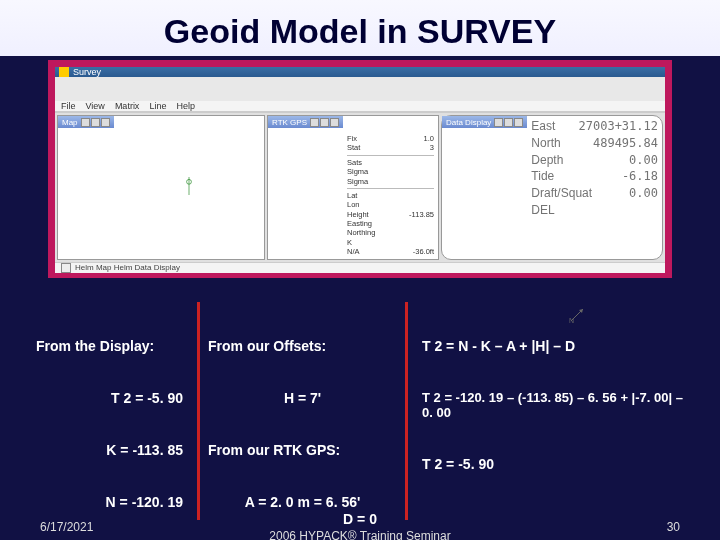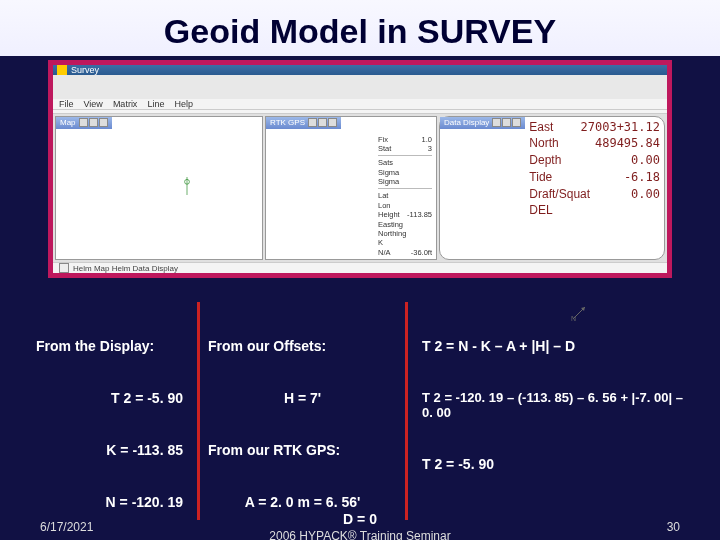--- a/index.html
+++ b/index.html
@@ -23,21 +23,21 @@
   }
   
   .topband {
     position: absolute; left: 0; top: 0; width: 100%; height: 56px;
     background: linear-gradient(#f8f8ff,#f0f0ff);
   }
   .screenshot {
     position: absolute;
     left: 48px; top: 60px; width: 624px; height: 218px;
     background: #e8e8e8;
-    border: 5px solid #be185d;
+    border: 7px solid #be185d;
     display: flex; flex-direction: column;
   }
   .win-titlebar {
     height: 16px; background: linear-gradient(#3a6ea5,#2a5a90);
     color: #fff; font-size: 9px; display: flex; align-items: center; padding: 0 4px;
     gap: 4px;
   }
   .win-titlebar .icon { width: 10px; height: 10px; background: #ffcc00; }
   .menubar {
     height: 14px; background: #f4f4f4; font-size: 9px; color: #333;
@@ -61,26 +61,26 @@
     gap: 3px;
   }
   .pane-title .xbtns { margin-left: auto; display: flex; gap: 1px;}
   .pane-title .xb { width: 9px; height: 9px; background: #ddd; border: 1px solid #888;}
   .map-pane { width: 208px; }
   .map-body { flex: 1; position: relative; background: #fff; }
   .boat {
     position: absolute; left: 48%; top: 42%; width: 6px; height: 20px;
   }
   .boat svg { width: 100%; height: 100%; }
-  .rtk-pane { width: 172px; gap: 33px; }
+  .rtk-pane { width: 172px; }
   .rtk-body { flex:1; padding: 2px 4px; display:flex; flex-direction:column; gap:0;margin-top:16px; }
   .rtk-row { display:flex; justify-content:space-between; font-size:7.5px; color:#333; line-height:1.25;}
   .rtk-sep { border-top:1px solid #bbb; margin:2px 0;}
   .dd-pane { flex:1;border-radius:10px; }
-  .dd-body { flex:1; padding:2px 4px; font-size:12px; color:#7f1d1d; }
+  .dd-body { flex:1; padding:2px 4px; font-size:12px; color:#737373; }
   .dd-row { display:flex; justify-content:space-between; line-height:1.4; }
   .dd-lbl { font-weight:normal; }
   .dd-val { font-family: monospace; }
   .helm { height:16px; background:#f4f4f4; border-top:1px solid #ccc; font-size:8px; display:flex; align-items:center; padding:0 6px; color:#444;}
   .helm .hb { margin-right:4px; width:10px; height:10px; border:1px solid #888; background:#eee;}
   
   .calc {
     position:absolute; left:28px; top:302px; width:664px; height:192px;
     color:#fff; font-size:14px; font-weight:bold;
   }

